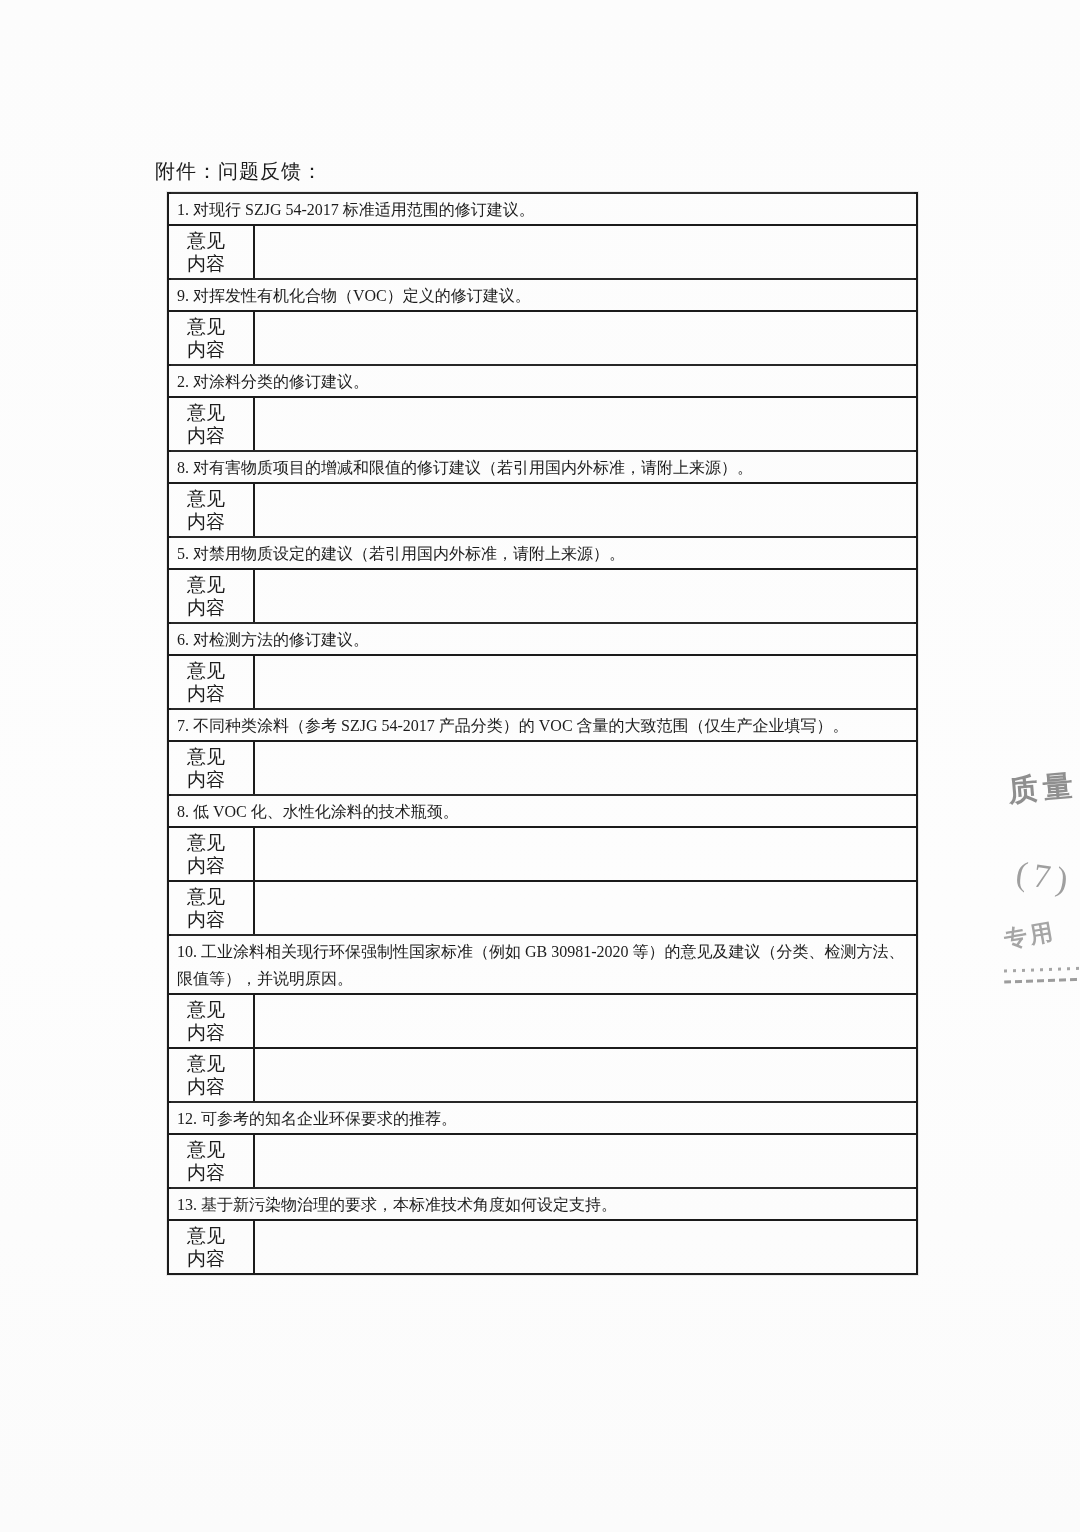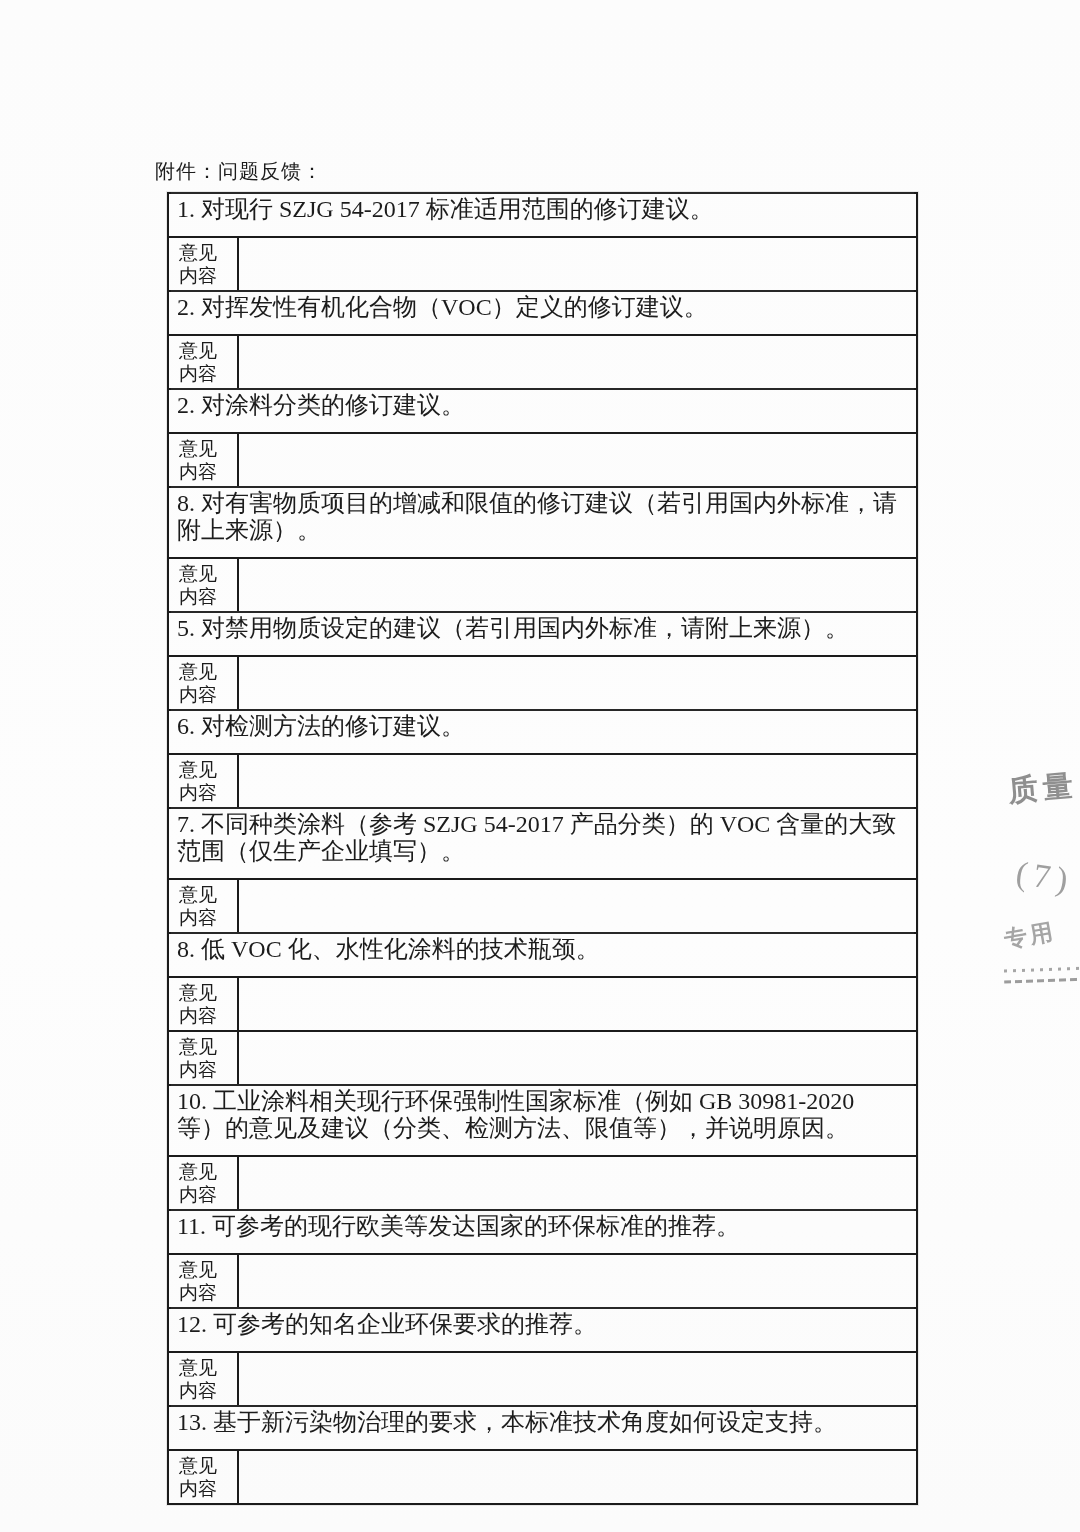--- a/index.html
+++ b/index.html
@@ -28,35 +28,35 @@
   .feedback-table {
     position: absolute;
     left: 167px;
     top: 192px;
     width: 751px;
     border: 2px solid #1b1b1b;
     box-sizing: border-box;
     box-shadow: 0 0 0 1px rgba(90,90,90,0.12);
   }
   .q-row {
-    font-size: 24px;
+    font-size: 16px;
     line-height: 27px;
-    padding: 2px 8px 13px 8px;
+    padding: 2px 8px 1px 8px;
     border-bottom: 2px solid #1b1b1b;
     box-shadow: 0 -4px 0 -2px rgba(110,110,110,0.16);
   }
   .o-row {
     display: flex;
     height: 52px;
     border-bottom: 2px solid #1b1b1b;
   }
   .o-row:last-child { border-bottom: none; }
   .o-label {
     width: 48px;
-    padding: 3px 10px;
+    padding: 3px 18px;
     border-right: 2px solid #1b1b1b;
     display: flex;
     flex-direction: column;
     justify-content: space-between;
     font-size: 19px;
     line-height: 23px;
     flex: none;
   }
   .o-content { flex: 1; }
   
@@ -108,21 +108,21 @@
 
     <div class="q-row"><span>1. 对现行 SZJG 54-2017 标准适用范围的修订建议。</span></div>
     <div class="o-row">
       <div class="o-label">
         <span>意见</span>
         <span>内容</span>
       </div>
       <div class="o-content"></div>
     </div>
 
-    <div class="q-row"><span>2. 对挥发性有机化合物（VOC）定义的修订建议。</span></div>
+    <div class="q-row"><span>9. 对挥发性有机化合物（VOC）定义的修订建议。</span></div>
     <div class="o-row">
       <div class="o-label">
         <span>意见</span>
         <span>内容</span>
       </div>
       <div class="o-content"></div>
     </div>
 
     <div class="q-row"><span>2. 对涂料分类的修订建议。</span></div>
     <div class="o-row">
@@ -188,21 +188,20 @@
 
     <div class="q-row"><span>10. 工业涂料相关现行环保强制性国家标准（例如 GB 30981-2020 等）的意见及建议（分类、检测方法、限值等），并说明原因。</span></div>
     <div class="o-row">
       <div class="o-label">
         <span>意见</span>
         <span>内容</span>
       </div>
       <div class="o-content"></div>
     </div>
 
-    <div class="q-row"><span>11. 可参考的现行欧美等发达国家的环保标准的推荐。</span></div>
     <div class="o-row">
       <div class="o-label">
         <span>意见</span>
         <span>内容</span>
       </div>
       <div class="o-content"></div>
     </div>
 
     <div class="q-row"><span>12. 可参考的知名企业环保要求的推荐。</span></div>
     <div class="o-row">

